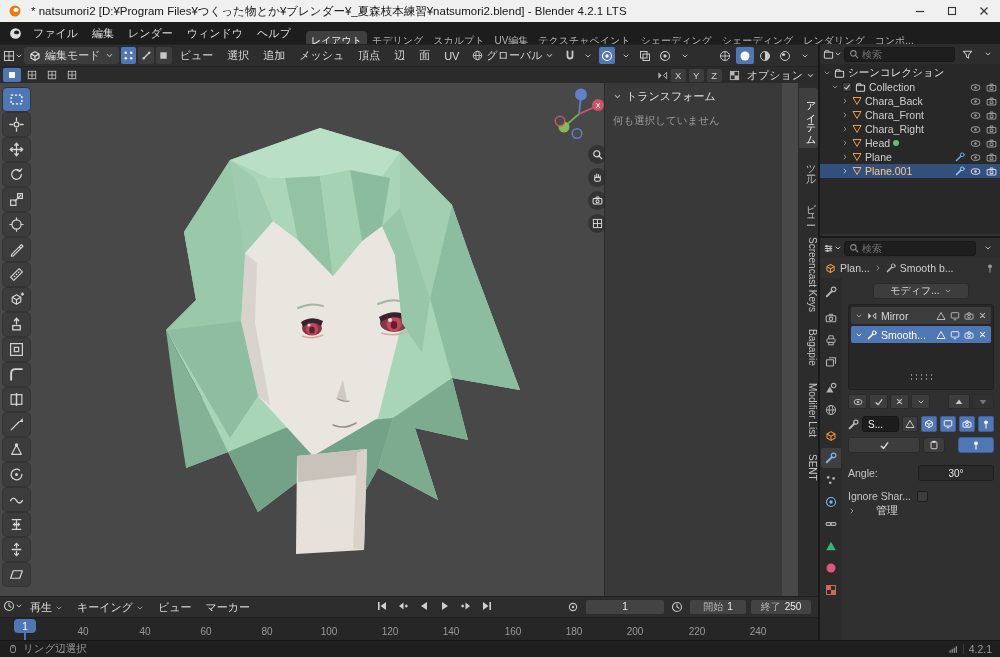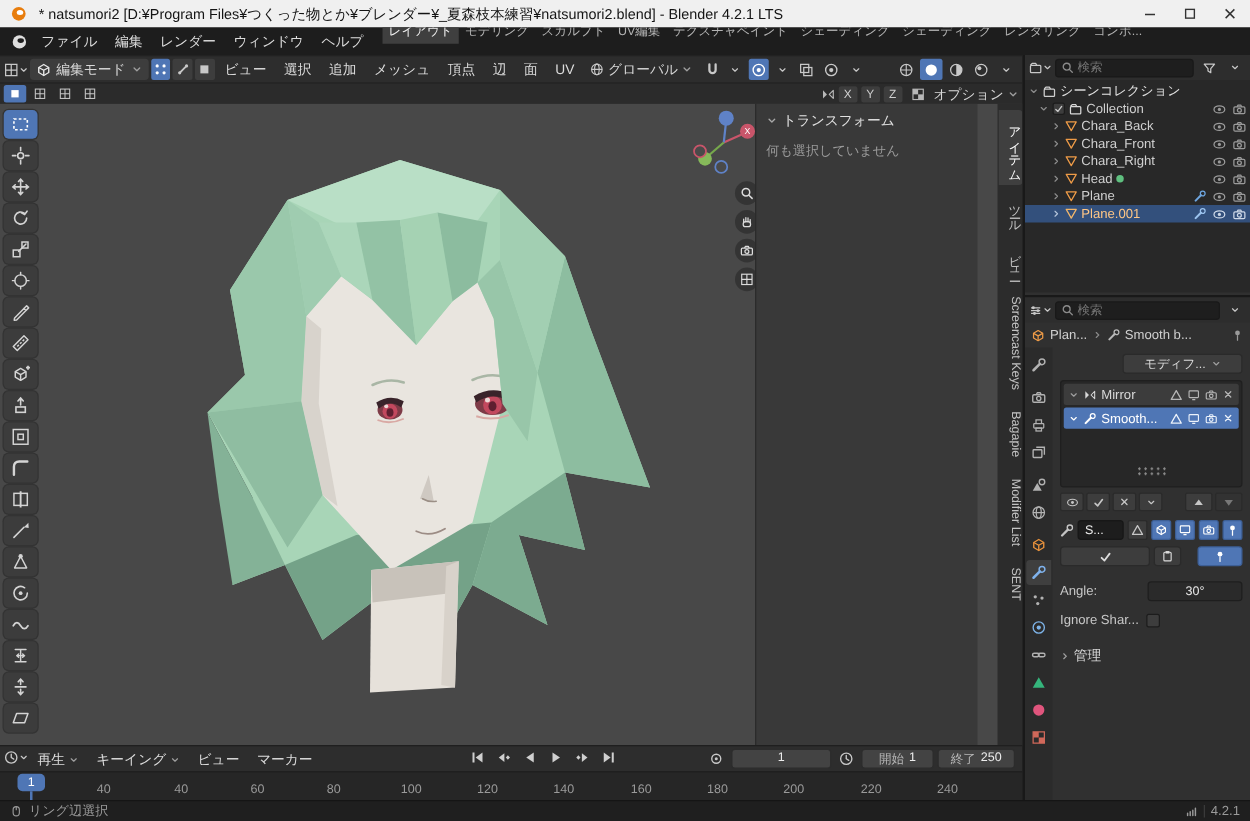--- a/index.html
+++ b/index.html
@@ -11,21 +11,21 @@
 svg.ic{display:block;flex:0 0 auto}
 
 #titlebar{left:0;top:0;width:1000px;height:22px;background:#f0f0f0;color:#141414;
   display:flex;align-items:center;font-size:11.5px}
 #titlebar .title{flex:1;white-space:nowrap;overflow:hidden;padding-left:4px}
 .winbtn{width:32px;height:22px;display:flex;align-items:center;justify-content:center;color:#303030}
 
 #menubar{left:0;top:22px;width:1000px;height:22px;background:#1d1d1d;display:fl
 ex;display:flex;align-items:center;padding:0 4px;white-space:nowrap;overflow:hidden}
 .menu{padding:3px 7px;border-radius:3px;color:#dcdcdc}
-.ws{margin-left:8px;display:flex;align-items:flex-start;height:36px}
+.ws{margin-left:8px;display:flex;align-items:flex-end;height:36px}
 .wstab{padding:0 5px;height:20px;display:flex;align-items:center;border-radius:4px 4px 0 0;
   color:#b4b4b4;font-size:10px}
 .wstab.active{background:#3f3f3f;color:#f2f2f2}
 #topright{position:absolute;right:0;top:22px;height:22px;display:flex;align-items:center;
   gap:4px;background:#1d1d1d;padding:0 6px 0 8px;z-index:5}
 .pill{display:flex;align-items:center;gap:3px;background:#282828;border:1px solid #242424;
   border-radius:3px;height:16px;padding:0 4px;font-size:10px;color:#d5d5d5}
 
 #toolheader{left:0;top:44px;width:818px;height:22px;background:#2d2d2d;border-top:1px solid #222;
   display:flex;align-items:center;padding:0 4px;gap:2px;white-space:nowrap;overflow:hidden}
@@ -1172,21 +1172,21 @@
                 <circle cx="6" cy="6" r="4.5" fill="currentColor"></circle>
               </svg>
             </div>
           <div class="ptab" style="color:#d0685a">
               <svg class="ic" width="12" height="12">
                 <use href="#i-checker"></use>
               </svg>
             </div>
         </div>
         <div id="pcontent">
-          <div class="prow" style="justify-content:flex-end">
+          <div class="prow" style="justify-content:center">
             <div class="pbtn" style="width:96px">
               <span>モディフ...</span>
               <svg class="ic" width="8" height="8" style="color:#9f9f9f">
                   <use href="#i-chev"></use>
                 </svg>
             </div>
           </div>
           <div id="modlist">
             <div class="mrow">
               <svg class="ic" width="8" height="8" style="color:#9f9f9f">
@@ -1321,21 +1321,21 @@
               </div>
           </div>
           <div class="prow" style="margin-top:12px">
             <span class="plabel">Angle:</span>
             <div class="vfield">30°</div>
           </div>
           <div class="prow" style="margin-top:9px;gap:6px">
             <span class="plabel">Ignore Shar...</span>
             <div class="chk" style="width:11px;height:11px"></div>
           </div>
-          <div class="prow" style="margin-top:15px;gap:3px">
+          <div class="prow" style="margin-top:1px;gap:20px">
             <svg class="ic" width="8" height="8" style="color:#9f9f9f">
                 <use href="#i-chevr"></use>
               </svg>
             <span style="color:#d7d7d7">管理</span>
           </div>
         </div>
       </div>
     </div>
   </div>
 

